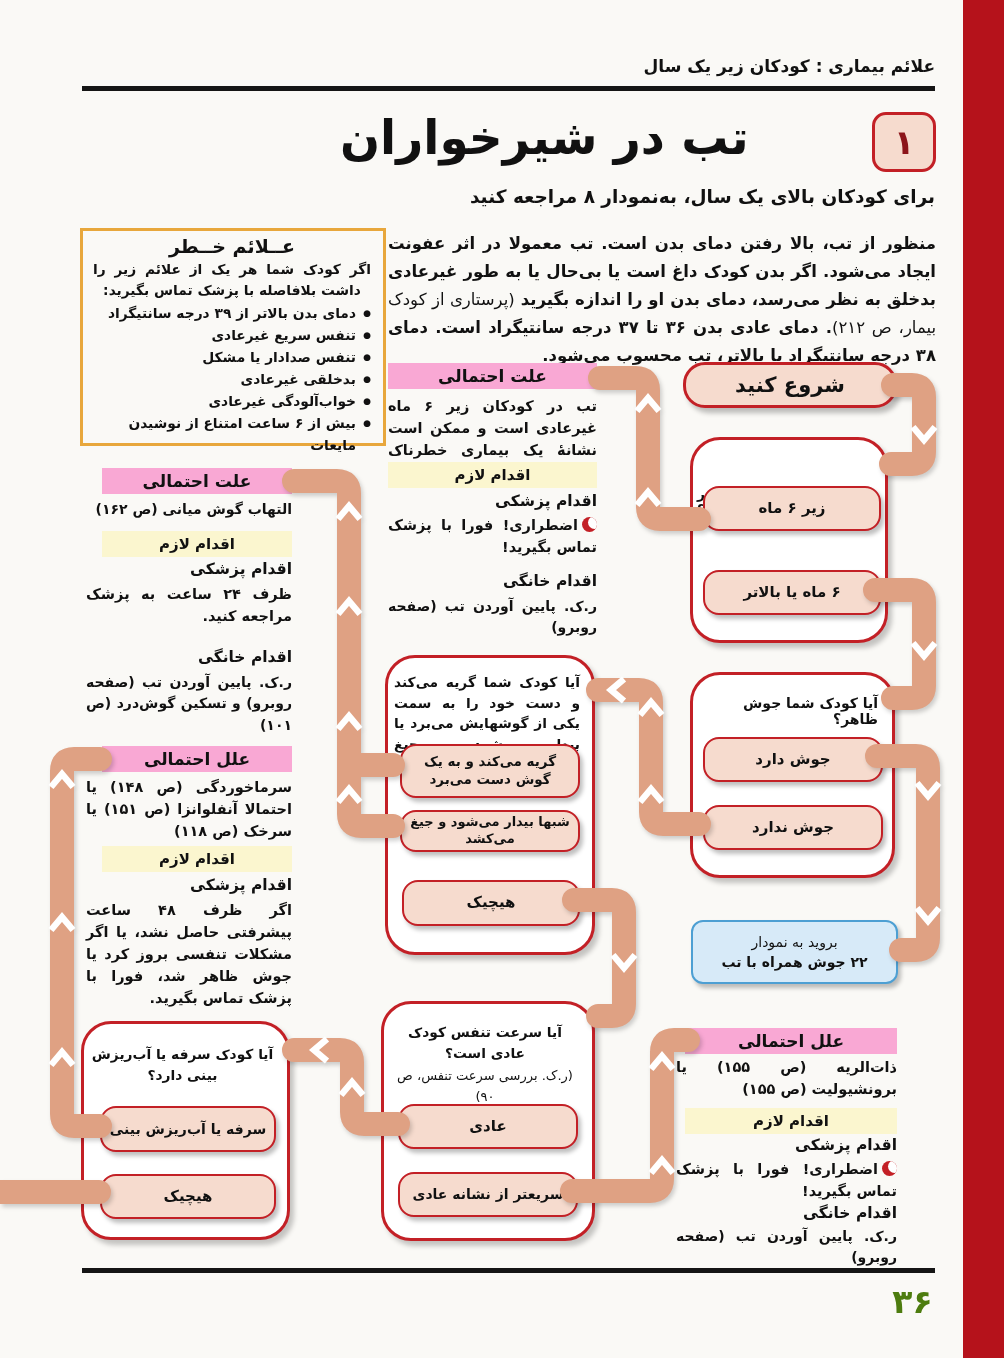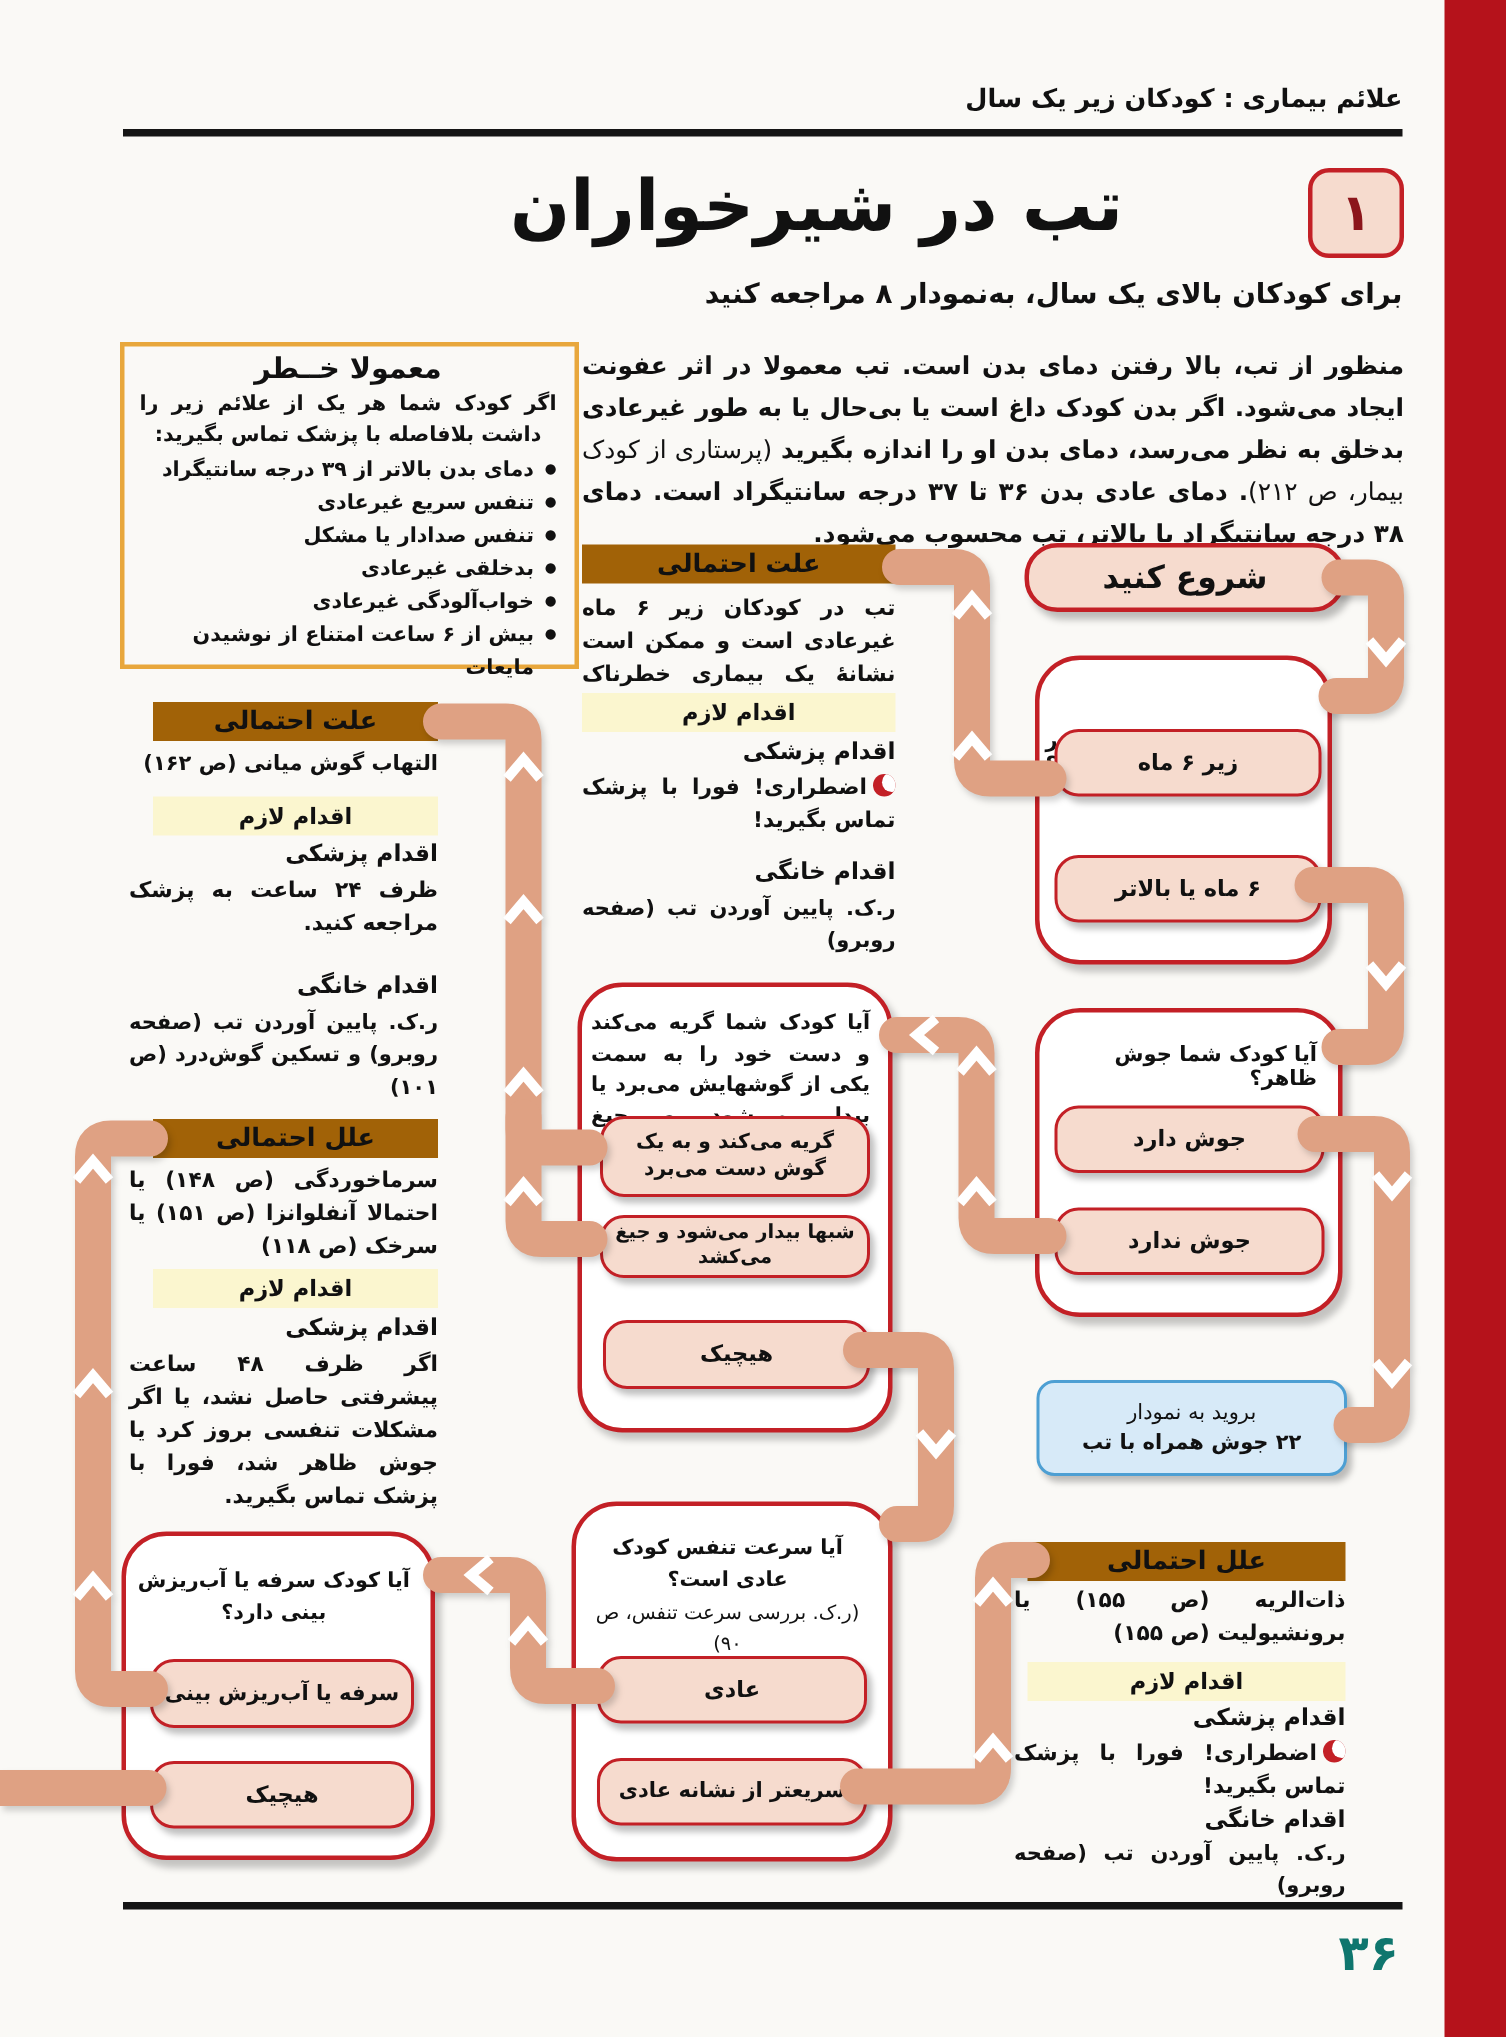--- a/index.html
+++ b/index.html
@@ -6,21 +6,21 @@
   *{box-sizing:border-box;}
   #page{
     position:relative;width:1004px;height:1358px;background:#faf9f6;overflow:hidden;
     font-family:"DejaVu Sans","Liberation Sans",sans-serif;color:#111;direction:rtl;
   }
   .abs{position:absolute;}
   .bold{font-weight:700;}
   .heavy{font-weight:900;}
   .light{font-weight:400;}
   .txt{font-size:14.5px;line-height:1.52;font-weight:700;text-align:justify;}
-  .yhead{background:#a16207;text-align:center;font-weight:900;font-size:17px;line-height:26px;height:26px;}
+  .yhead{background:#f9a8d4;text-align:center;font-weight:900;font-size:17px;line-height:26px;height:26px;}
   .phead{background:#fbf6cf;text-align:center;font-weight:900;font-size:15px;line-height:26px;height:26px;}
   .sublabel{font-weight:900;font-size:15.5px;}
   .qbox{background:#fff;border:3.5px solid #c32026;border-radius:30px;box-shadow:4px 5px 5px rgba(0,0,0,.22);}
   .opt{
     position:absolute;background:#f6dbce;border:2.8px solid #c32026;border-radius:16px;
     display:flex;align-items:center;justify-content:center;text-align:center;
     font-weight:900;font-size:15px;line-height:1.3;box-shadow:3px 4px 4px rgba(0,0,0,.25);padding:2px 6px;
   }
   .startbox{
     background:#f6dbce;border:3.2px solid #c32026;border-radius:22px;
@@ -53,21 +53,21 @@
 
   <div class="abs heavy" style="left:872px;top:112px;width:64px;height:60px;background:#f6dbce;border:3.5px solid #c32026;border-radius:14px;display:flex;align-items:center;justify-content:center;font-size:34px;color:#8c151b;">۱</div>
   <div class="abs heavy" style="left:340px;top:98px;width:520px;height:82px;text-align:left;font-size:47px;line-height:80px;letter-spacing:-1px;">تب در شیرخواران</div>
   <div class="abs bold" style="left:430px;top:186px;width:505px;text-align:right;font-size:18.5px;">برای کودکان بالای یک سال، به‌نمودار ۸ مراجعه کنید</div>
 
   <div class="abs" style="left:388px;top:230px;width:548px;font-size:16.5px;font-weight:700;line-height:1.7;text-align:justify;">
     <span>منظور از تب، بالا رفتن دمای بدن است. تب معمولا در اثر عفونت ایجاد می‌شود. اگر بدن کودک داغ است یا بی‌حال یا به طور غیرعادی بدخلق به نظر می‌رسد، دمای بدن او را اندازه بگیرید </span><span class="light">(پرستاری از کودک بیمار، ص ۲۱۲)</span><span>. دمای عادی بدن ۳۶ تا ۳۷ درجه سانتیگراد است. دمای ۳۸ درجه سانتیگراد یا بالاتر، تب محسوب می‌شود.</span>
   </div>
 
   <div class="abs" style="left:80px;top:228px;width:306px;height:218px;border:3px solid #e8a73c;padding:4px 12px 0 10px;">
-    <div class="heavy" style="text-align:center;font-size:19px;margin-bottom:2px;">معمولا خــطر</div>
+    <div class="heavy" style="text-align:center;font-size:19px;margin-bottom:2px;">عــلائم خــطر</div>
     <div style="font-size:13.8px;font-weight:700;line-height:1.55;text-align:justify;text-align-last:center;">اگر کودک شما هر یک از علائم زیر را داشت بلافاصله با پزشک تماس بگیرید:</div>
     <div class="bullet-item">دمای بدن بالاتر از ۳۹ درجه سانتیگراد</div>
     <div class="bullet-item">تنفس سریع غیرعادی</div>
     <div class="bullet-item">تنفس صدادار یا مشکل</div>
     <div class="bullet-item">بدخلقی غیرعادی</div>
     <div class="bullet-item">خواب‌آلودگی غیرعادی</div>
     <div class="bullet-item">بیش از ۶ ساعت امتناع از نوشیدن مایعات</div>
   </div>
 
   <div class="abs startbox" style="left:683px;top:362px;width:214px;height:46px;">شروع کنید</div>
@@ -176,15 +176,15 @@
     <polyline class="chev" points="341,1095 352,1082 363,1095"></polyline>
     <polyline class="chev" points="327,1039 314,1050 327,1061"></polyline>
     <polyline class="chev" points="651,1173 662,1160 673,1173"></polyline>
     <polyline class="chev" points="651,1069 662,1056 673,1069"></polyline>
     <polyline class="chev" points="51,1065 62,1052 73,1065"></polyline>
     <polyline class="chev" points="51,930 62,917 73,930"></polyline>
     <polyline class="chev" points="51,787 62,774 73,787"></polyline>
   </svg>
 
   <div class="abs" style="left:82px;top:1268px;width:853px;height:5px;background:#151515;"></div>
-  <div class="abs heavy" style="left:875px;top:1282px;width:75px;text-align:center;font-size:33px;color:#0f766e;">۳۶</div>
+  <div class="abs heavy" style="left:875px;top:1282px;width:75px;text-align:center;font-size:33px;color:#4d7c0f;">۳۶</div>
 
 </div>
 
 </body></html>

